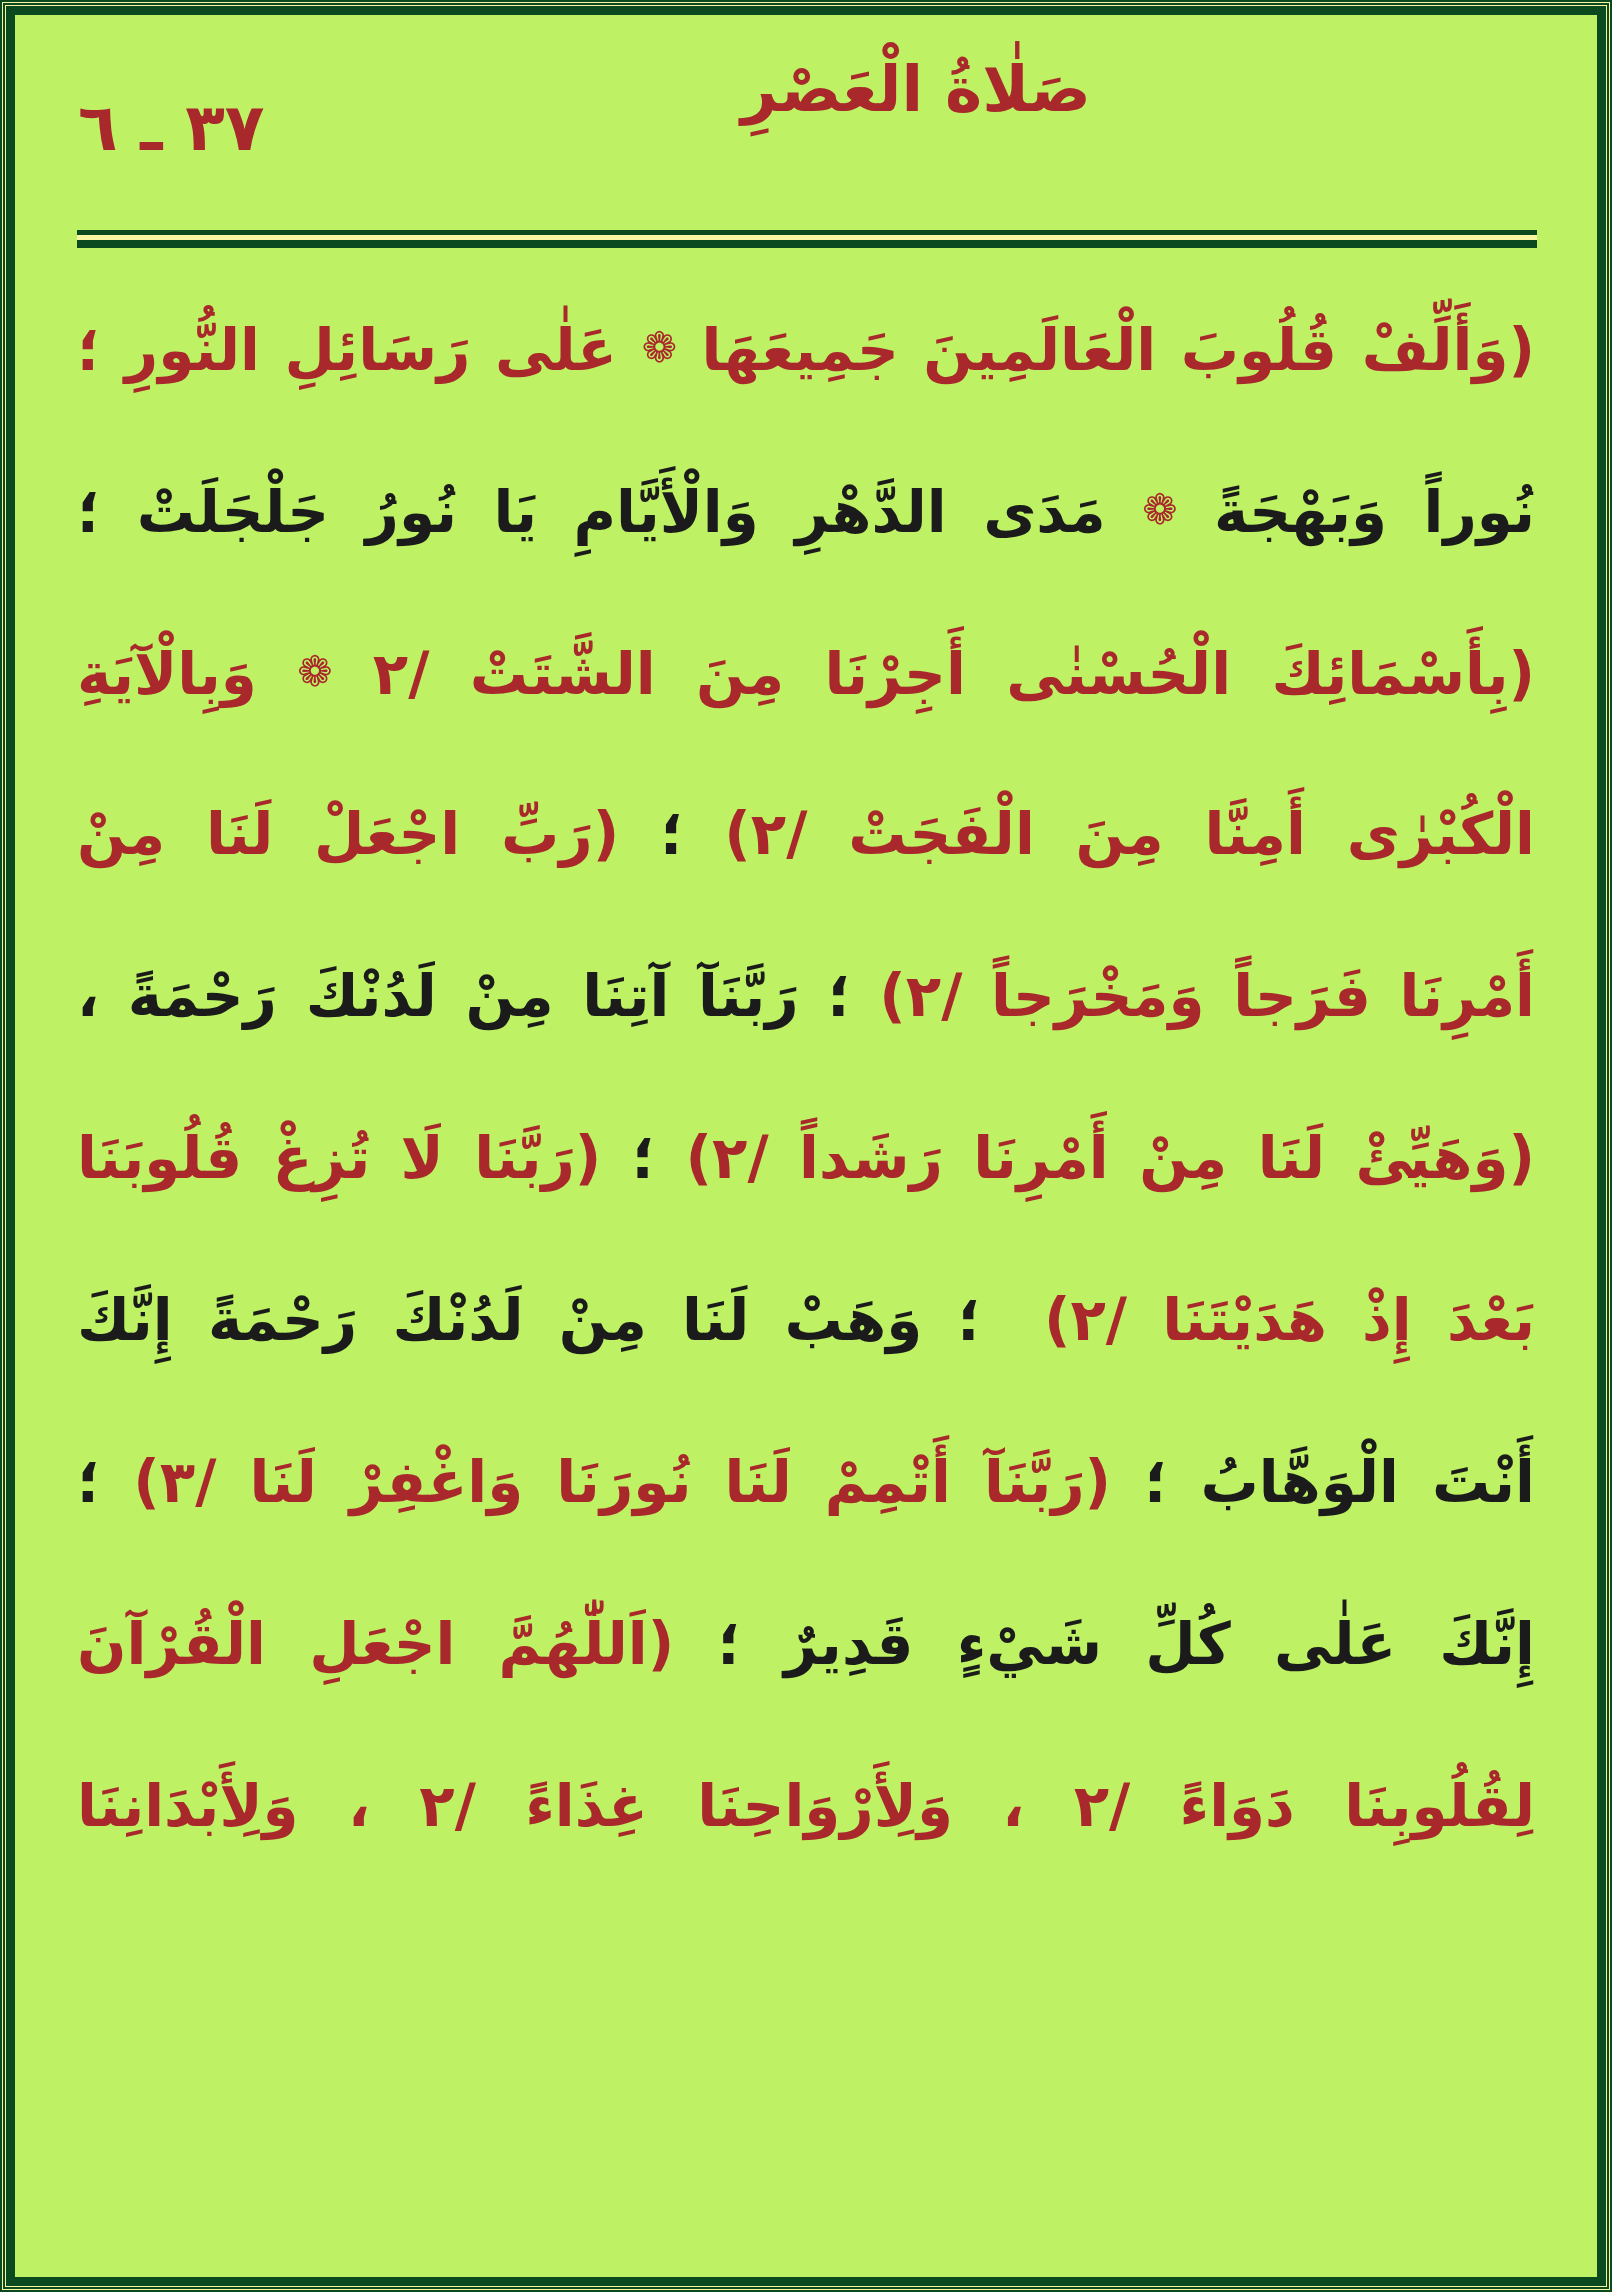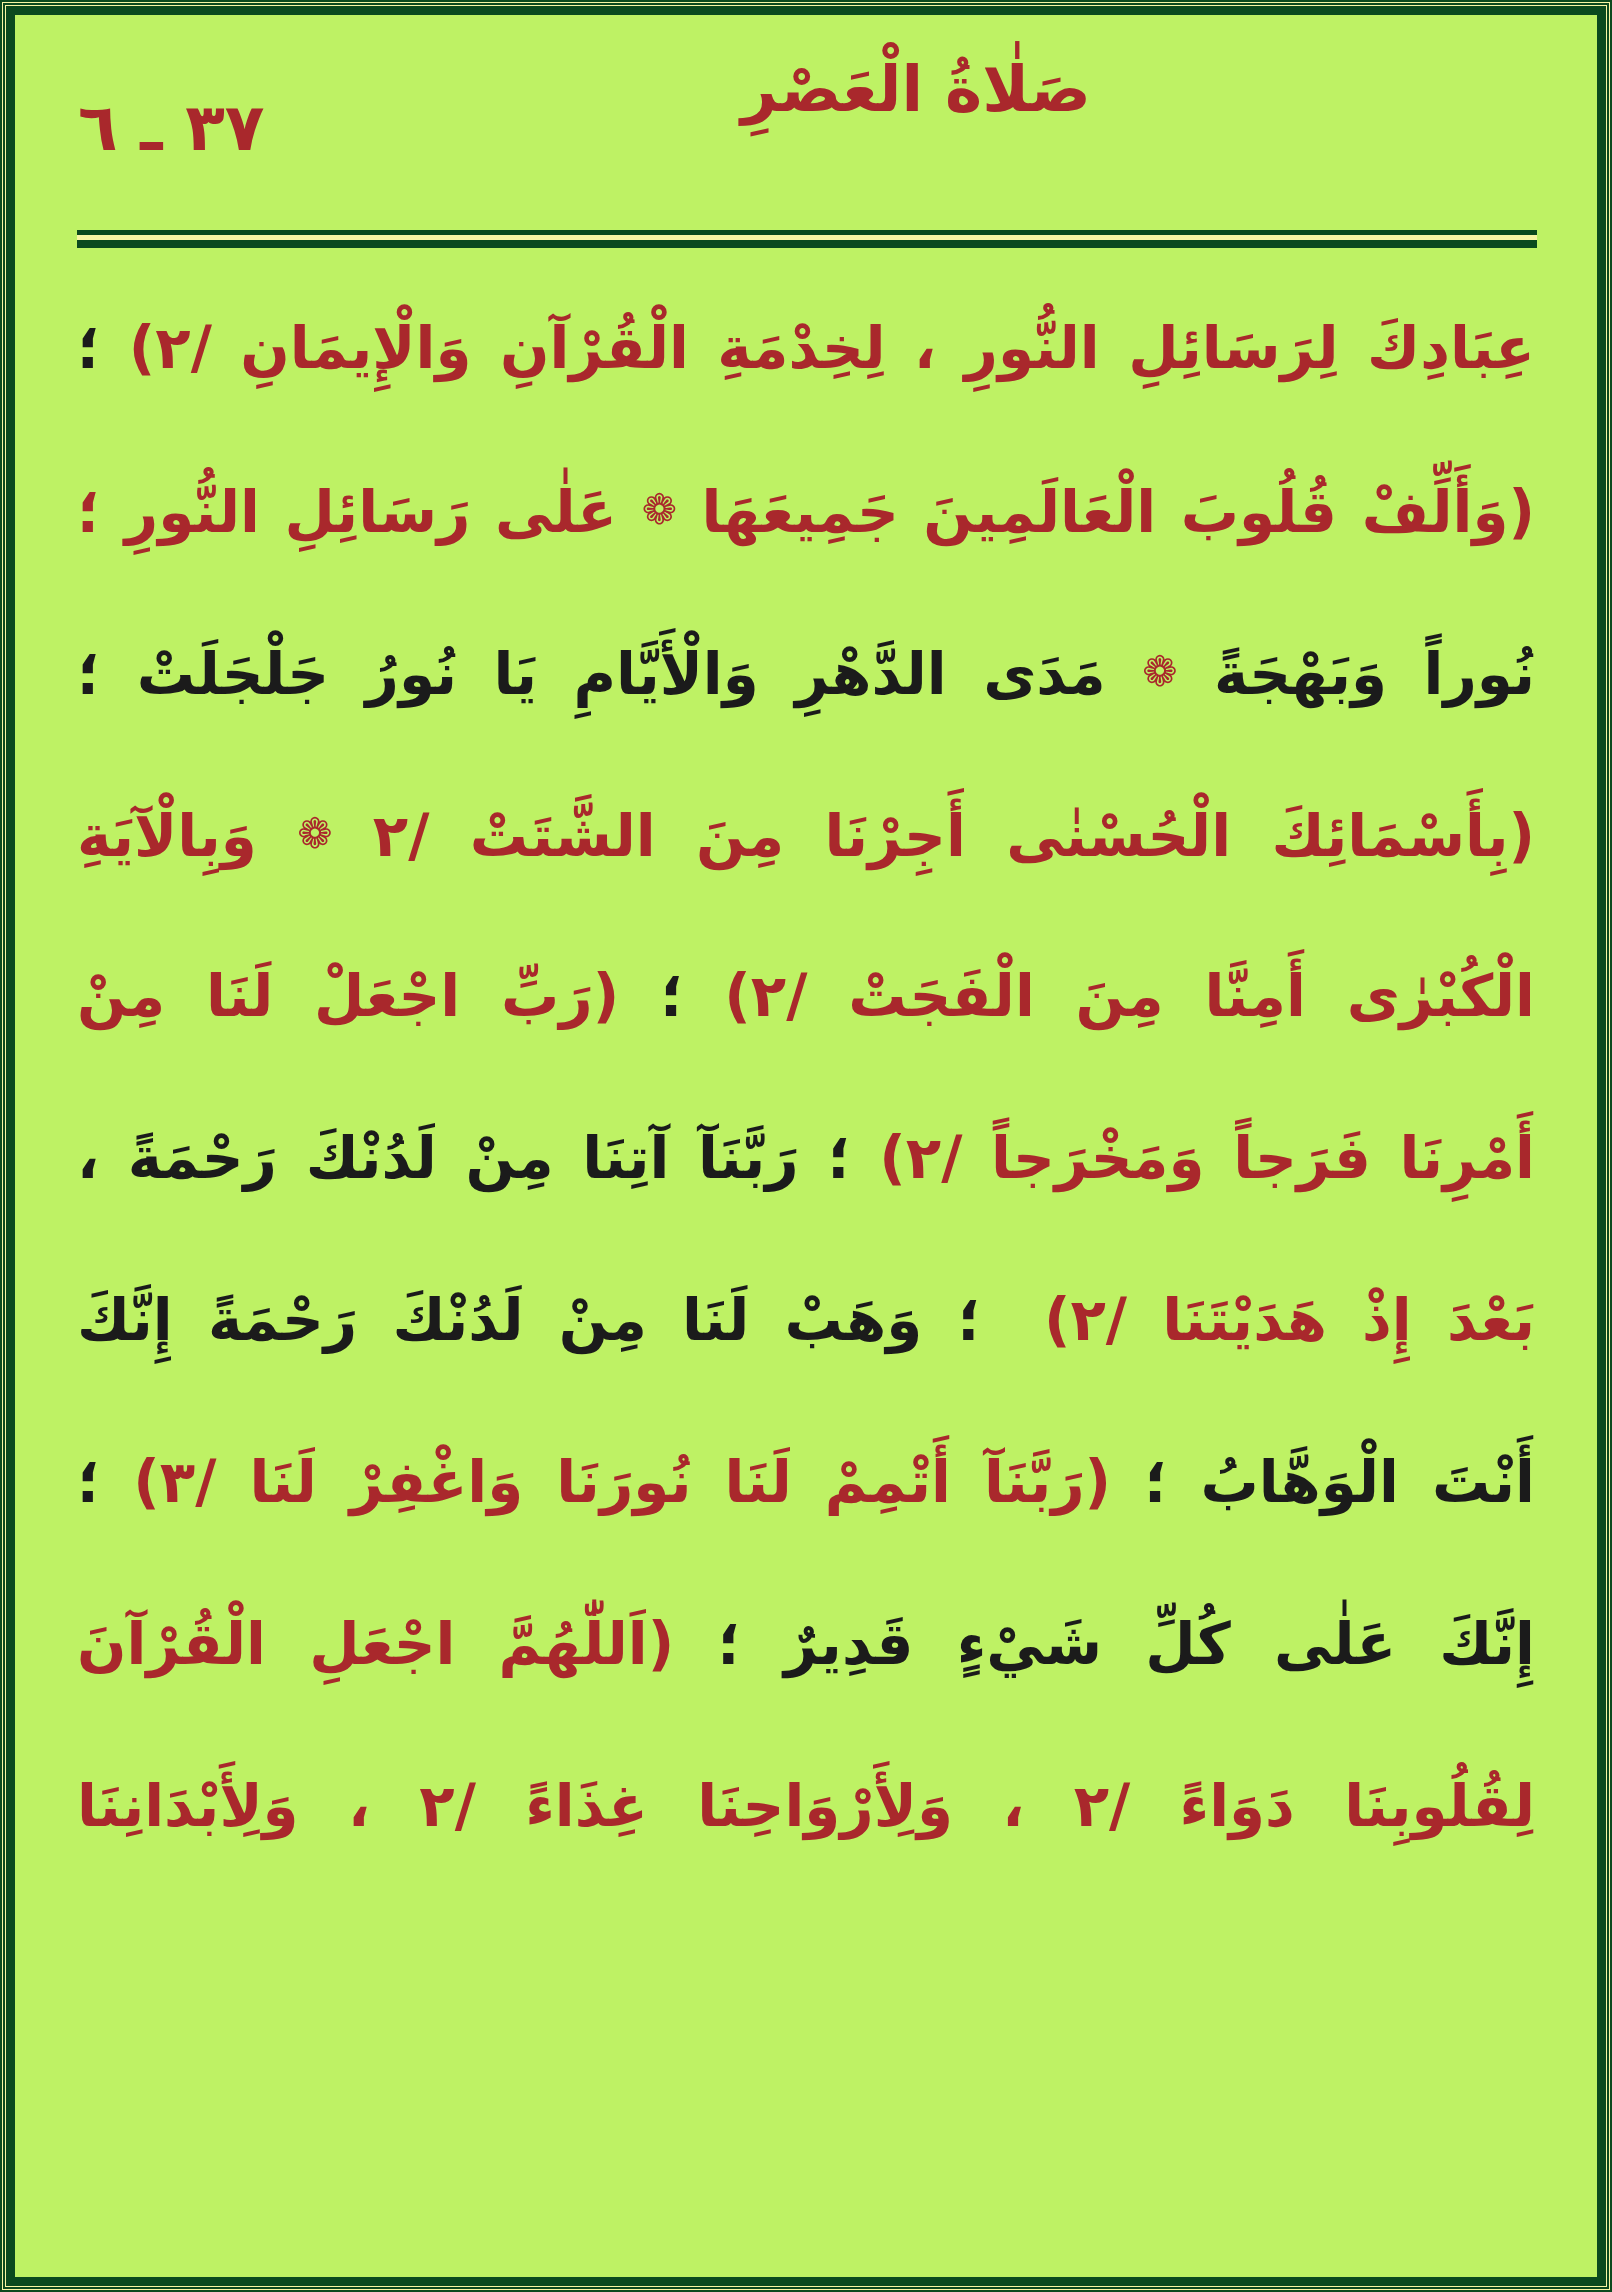--- a/index.html
+++ b/index.html
@@ -86,26 +86,26 @@
 
           <div class="content">
 
             <div class="page-num">٣٧ ـ ٦</div>
 
             <div class="title">صَلٰاةُ الْعَصْرِ</div>
 
             <div class="divider"></div>
 
             <div class="body-text">
-                <div class="line"><span class="seg" style="color: rgb(169, 40, 44);">عِبَادِكَ لِرَسَائِلِ النُّورِ ، لِخِدْمَةِ الْقُرْآنِ وَالْإِيمَانِ /٢)</span> <span class="seg" style="color: rgb(27, 27, 27);">؛</span></div>
                 <div class="line"><span class="seg" style="color: rgb(169, 40, 44);">(وَأَلِّفْ قُلُوبَ الْعَالَمِينَ جَمِيعَهَا</span> <span class="seg rosette" style="color: rgb(169, 40, 44);">❁</span> <span class="seg" style="color: rgb(169, 40, 44);">عَلٰى رَسَائِلِ النُّورِ ؛</span></div>
                 <div class="line"><span class="seg" style="color: rgb(27, 27, 27);">نُوراً وَبَهْجَةً</span> <span class="seg rosette" style="color: rgb(169, 40, 44);">❁</span> <span class="seg" style="color: rgb(27, 27, 27);">مَدَى الدَّهْرِ وَالْأَيَّامِ يَا نُورُ جَلْجَلَتْ ؛</span></div>
                 <div class="line"><span class="seg" style="color: rgb(169, 40, 44);">(بِأَسْمَائِكَ الْحُسْنٰى أَجِرْنَا مِنَ الشَّتَتْ /٢</span> <span class="seg rosette" style="color: rgb(169, 40, 44);">❁</span> <span class="seg" style="color: rgb(169, 40, 44);">وَبِالْآيَةِ</span></div>
                 <div class="line"><span class="seg" style="color: rgb(169, 40, 44);">الْكُبْرٰى أَمِنَّا مِنَ الْفَجَتْ /٢)</span> <span class="seg" style="color: rgb(27, 27, 27);">؛</span> <span class="seg" style="color: rgb(169, 40, 44);">(رَبِّ اجْعَلْ لَنَا مِنْ</span></div>
                 <div class="line"><span class="seg" style="color: rgb(169, 40, 44);">أَمْرِنَا فَرَجاً وَمَخْرَجاً /٢)</span> <span class="seg" style="color: rgb(27, 27, 27);">؛ رَبَّنَآ آتِنَا مِنْ لَدُنْكَ رَحْمَةً ،</span></div>
+                <div class="line"><span class="seg" style="color: rgb(169, 40, 44);">(وَهَيِّئْ لَنَا مِنْ أَمْرِنَا رَشَداً /٢)</span> <span class="seg" style="color: rgb(27, 27, 27);">؛</span> <span class="seg" style="color: rgb(169, 40, 44);">(رَبَّنَا لَا تُزِغْ قُلُوبَنَا</span></div>
                 <div class="line"><span class="seg" style="color: rgb(169, 40, 44); margin-left: 28px;">بَعْدَ إِذْ هَدَيْتَنَا /٢)</span> <span class="seg" style="color: rgb(27, 27, 27);">؛ وَهَبْ لَنَا مِنْ لَدُنْكَ رَحْمَةً إِنَّكَ</span></div>
                 <div class="line"><span class="seg" style="color: rgb(27, 27, 27);">أَنْتَ الْوَهَّابُ ؛</span> <span class="seg" style="color: rgb(169, 40, 44);">(رَبَّنَآ أَتْمِمْ لَنَا نُورَنَا وَاغْفِرْ لَنَا /٣)</span> <span class="seg" style="color: rgb(27, 27, 27);">؛</span></div>
                 <div class="line"><span class="seg" style="color: rgb(27, 27, 27);">إِنَّكَ عَلٰى كُلِّ شَيْءٍ قَدِيرٌ ؛</span> <span class="seg" style="color: rgb(169, 40, 44);">(اَللّٰهُمَّ اجْعَلِ الْقُرْآنَ</span></div>
                 <div class="line"><span class="seg" style="color: rgb(169, 40, 44);">لِقُلُوبِنَا دَوَاءً /٢ ، وَلِأَرْوَاحِنَا غِذَاءً /٢ ، وَلِأَبْدَانِنَا</span></div>
               </div>
 
           </div>
 
         </div>
       </div>

